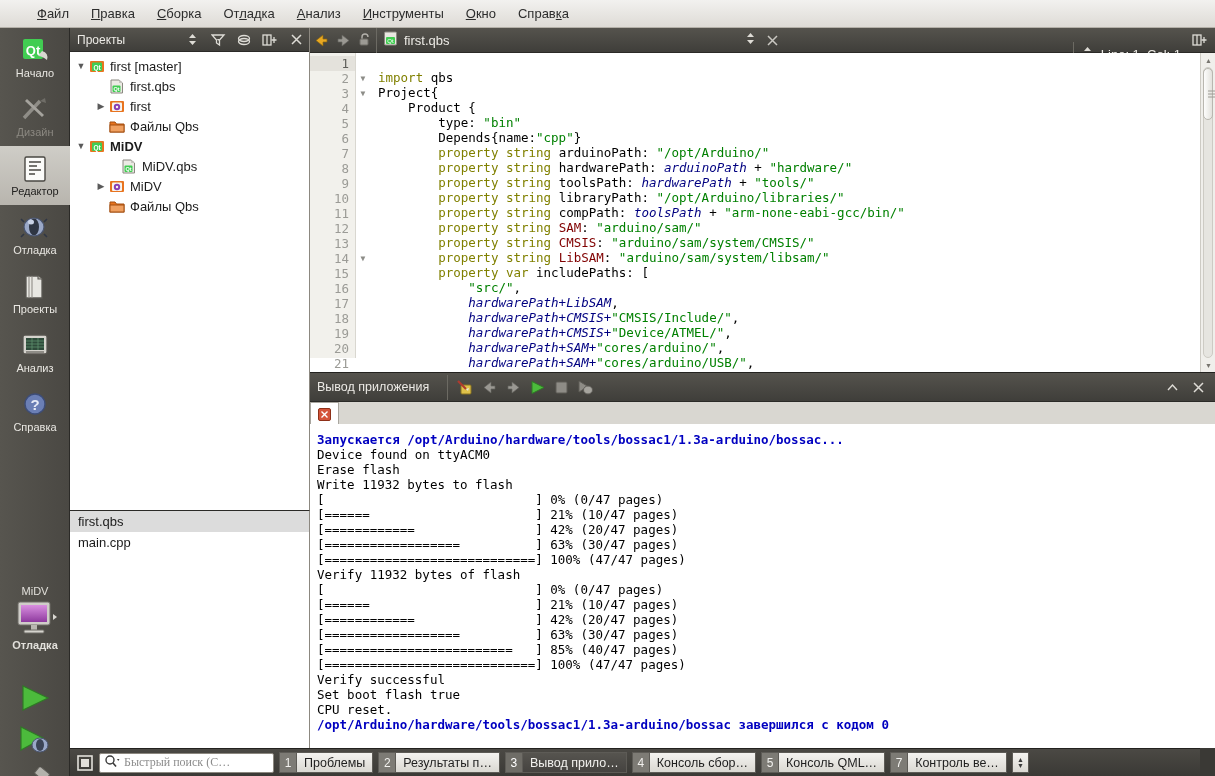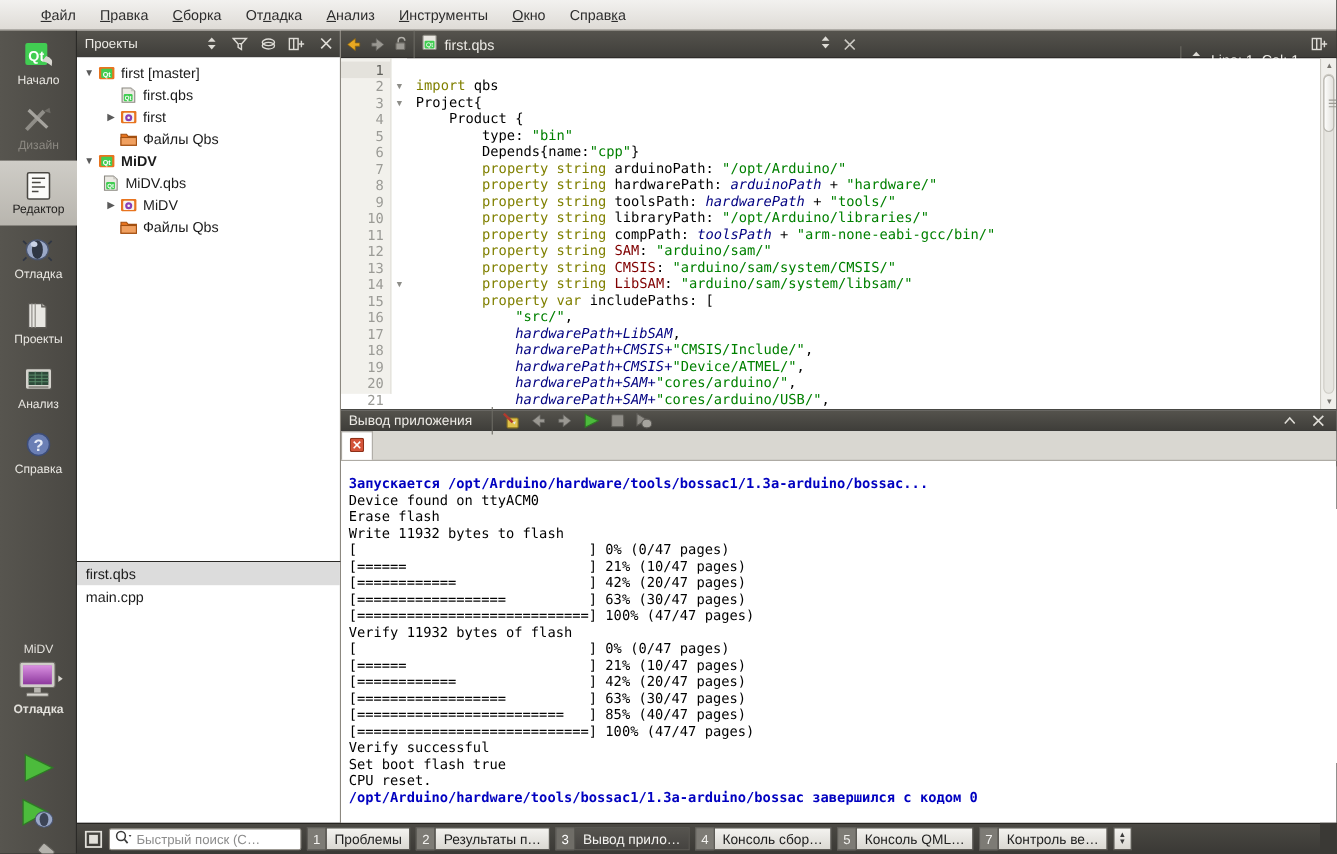--- a/index.html
+++ b/index.html
@@ -87,41 +87,41 @@
     background:#f0efeb; border-left:1px solid #cdcbc4; }
   .vsb .trough { position:absolute; top:14px; bottom:14px; left:2px; right:2px;
     background:#e6e5e0; border:1px solid #cdcbc4; border-radius:6px; }
   .vsb .thumb { position:absolute; left:2px; right:2px; top:15px; height:52px;
     background:linear-gradient(to right,#fdfdfc,#e3e2dd); border:1px solid #b9b7b0; border-radius:6px; }
   .sb-arrow { position:absolute; left:0; width:15px; height:14px; display:flex;
     align-items:center; justify-content:center; color:#77756f; font-size:7px; }
 
   
   .outpane { position:absolute; left:310px; top:372px; width:905px; height:376px; background:#fff; }
-  .out-hdr { height:20px; background:linear-gradient(to bottom,#55534d,#3f3e3a);
+  .out-hdr { height:30px; background:linear-gradient(to bottom,#55534d,#3f3e3a);
     border-top:1px solid #23221f; border-bottom:1px solid #2b2a27;
     display:flex; align-items:center; color:#eceae5; font-size:12.5px; padding-left:7px; }
   .out-tools { display:flex; align-items:center; margin-left:18px; gap:2px; border-left:1px solid #6c6a63; padding-left:6px; }
   .out-tab-row { height:27px; background:#d9d7d1; display:flex; align-items:flex-end;
     border-bottom:1px solid #a9a69f; }
   .out-tab { height:26px; background:#ffffff; border:1px solid #a9a69f; border-bottom:none;
     display:flex; align-items:center; gap:6px; padding:0 7px; font-size:12.5px; color:#1b1b1b; cursor:default; }
   .out-body { position:absolute; left:0; top:52px; right:0; bottom:0; background:#fff;
     font-family:"DejaVu Sans Mono", monospace; font-size:12.5px; color:#000;
     padding:8px 0 0 7px; white-space:pre; overflow:hidden; line-height:15px; }
   .ob { color:#0000c0; font-weight:bold; }
 
   
   .statusbar { position:absolute; left:70px; top:748px; width:1145px; height:28px;
     background:linear-gradient(to bottom,#4b4944,#3a3935); border-top:1px solid #23221f;
     display:flex; align-items:center; padding-left:6px; gap:5px; }
   .search-box { display:flex; align-items:center; gap:3px; width:175px; height:20px;
     background:#ffffff; border:1px solid #8c8880; border-radius:2px; padding:0 4px; }
   .search-box input { border:none; outline:none; width:100%; font-size:12px;
-    color:#0f172a; font-family:Liberation Sans, sans-serif; background:transparent; }
+    color:#0f172a; font-family:Liberation Serif, serif; background:transparent; }
   .search-box input::placeholder { color:#8d8d8d; }
   .pbtn { display:flex; align-items:stretch; height:21px; cursor:default; }
   .pbtn .num { width:17px; background:#7d7b75; color:#f2f1ee; font-size:12px;
     display:flex; align-items:center; justify-content:center; border:1px solid #5d5b56;
     border-right:none; }
   .pbtn .txt { background:linear-gradient(to bottom,#f4f3f0,#dad8d2); color:#1e1e1e;
     font-size:12.5px; display:flex; align-items:center; padding:0 7px;
     border:1px solid #5d5b56; white-space:nowrap; }
   .pbtn.active .num { background:#6f6d67; color:#fff; }
   .pbtn.active .txt { background:linear-gradient(to bottom,#56544f,#454340); color:#f3f2ef; }
@@ -349,21 +349,21 @@
           <span class="twist">▼</span>
           <span class="tico">
             <svg width="17" height="15" viewBox="0 0 17 15">
               <rect x="1" y="2" width="14" height="11" rx="1" fill="#e8741f"></rect>
               <rect x="3" y="3.5" width="10" height="8.5" rx="1" fill="#41cd52"></rect>
               <text x="8" y="11" font-size="6.5" font-weight="bold" fill="#fff" text-anchor="middle" font-family="Liberation Sans">Qt</text>
             </svg>
           </span>
           <span class="tlabel bold">MiDV</span>
         </div>
-        <div class="tnode" style="padding-left: 8px;">
+        <div class="tnode" style="padding-left: 36px;">
           <span class="twist"></span>
           <span class="tico">
             <svg width="16" height="15" viewBox="0 0 16 15">
               <path d="M2 1 H10 L13.5 4 V14 H2 Z" fill="#eceae4" stroke="#8a8880"></path>
               <path d="M10 1 V4 H13.5" fill="#c9c7c1"></path>
               <rect x="3.5" y="6.5" width="8" height="6.5" rx="1" fill="#41cd52"></rect>
               <text x="7.5" y="12" font-size="5.5" font-weight="bold" fill="#fff" text-anchor="middle" font-family="Liberation Sans">Qt</text>
             </svg>
           </span>
           <span class="tlabel">MiDV.qbs</span>

